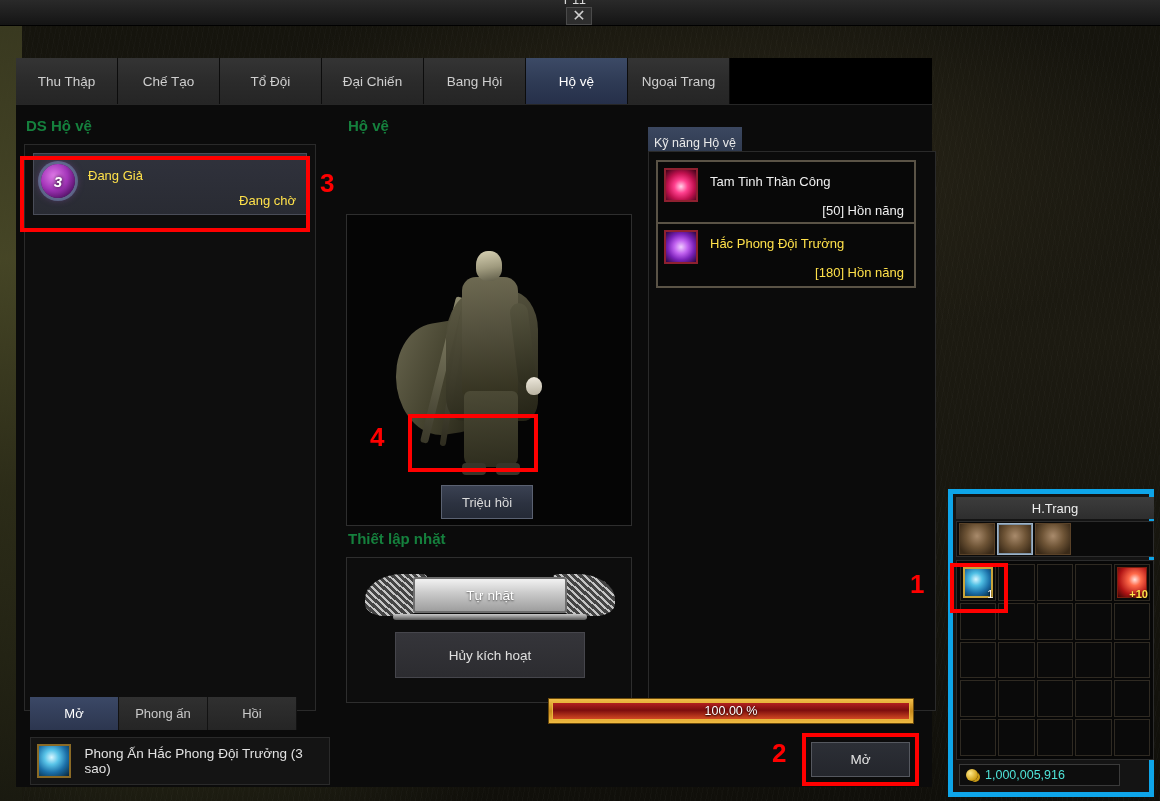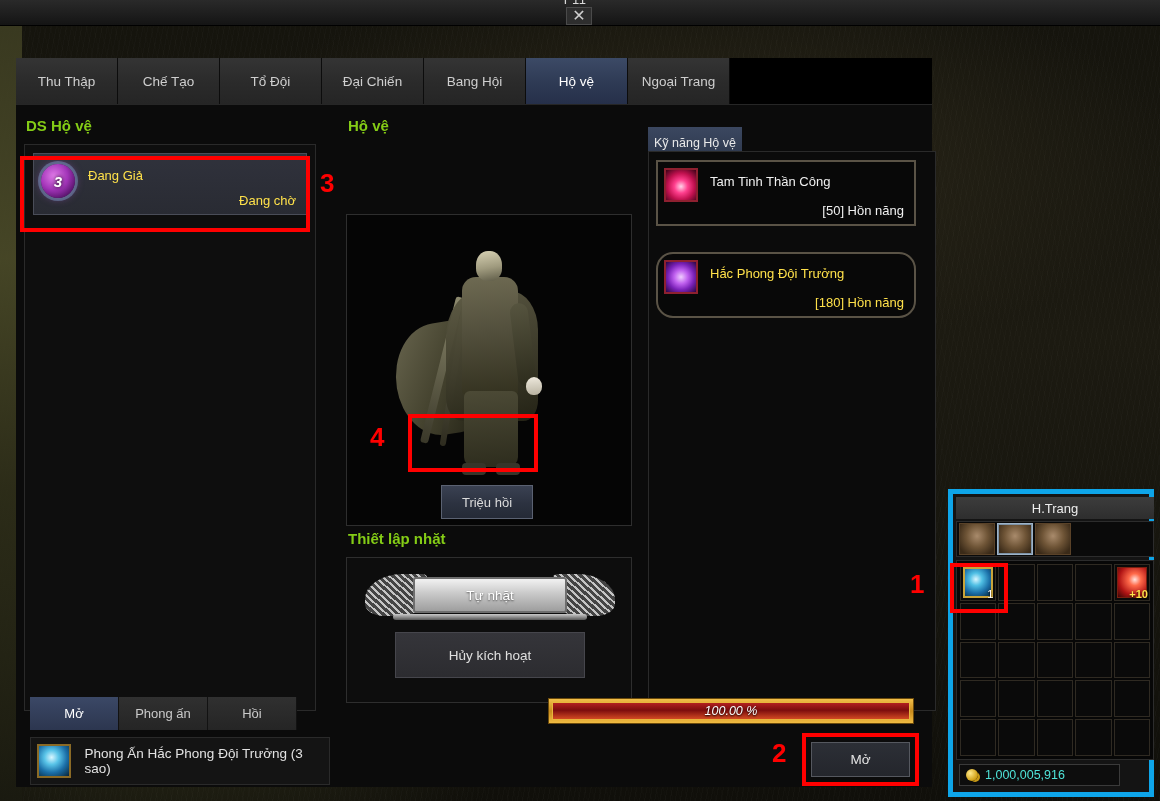--- a/index.html
+++ b/index.html
@@ -69,21 +69,21 @@
     color:#ffffff;
   }
 
   #panelbody{
     position:absolute; left:0; top:46px; width:916px; height:683px;
     background:#0b0b0b;
     border-top:1px solid #262626;
   }
 
   .colhead{
-    position:absolute; color:#84cc16; font-size:15px; font-weight:bold;
+    position:absolute; color:#15803d; font-size:15px; font-weight:bold;
   }
 
   
   #dsList{
     position:absolute; left:8px; top:39px; width:292px; height:567px;
     background:#0e0e0e; border:1px solid #2a2a2a;
   }
   #guardRow{
     position:absolute; left:8px; top:8px; width:274px; height:62px;
     background:linear-gradient(180deg,#30323c 0%,#292b33 100%);
@@ -265,21 +265,20 @@
     border:2px solid #8a6a26;
     background:radial-gradient(circle at 42% 38%, #d9f6ff 0%, #59c4e8 28%, #1b6fa8 60%, #082438 100%);
   }
   #itemRow .iname{ margin-left:14px; color:#e2e2e2; font-size:13.5px; }
 
   #progress{
     position:absolute; left:548px; top:698px; width:366px; height:26px;
     background:linear-gradient(180deg,#f2c04a 0%,#c98b1c 50%,#f0bb42 100%);
     border:1px solid #6b4a0c;
     padding:3px;
-    font-style:italic;
   }
   #progress .fill{
     position:relative; width:100%; height:100%;
     background:linear-gradient(180deg,#b22020 0%,#7c0d0d 45%,#d24a22 100%);
     border:1px solid #e8b63c;
     display:flex; align-items:center; justify-content:center;
   }
   #progress .ptxt{ color:#ffffff; font-size:12.5px; text-shadow:0 1px 2px #000; }
 
   #moBtn{
@@ -426,21 +425,21 @@
     </div>
 
     <div id="skillTab" style="top:22px;text-align:right;">Kỹ năng Hộ vệ</div>
 
     <div id="skillBox" style="top:46px; height:560px;">
       <div class="skill s1" style="top:8px;">
         <div class="sicon fire"></div>
         <div class="sname">Tam Tinh Thần Công</div>
         <div class="scost">[50] Hồn năng</div>
       </div>
-      <div class="skill s2" style="top:100px;border-radius:17px;">
+      <div class="skill s2" style="top:70px;">
         <div class="sicon dark"></div>
         <div class="sname">Hắc Phong Đội Trưởng</div>
         <div class="scost">[180] Hồn năng</div>
       </div>
     </div>
 
   </div>
 </div>
 
 <div id="btabs">

